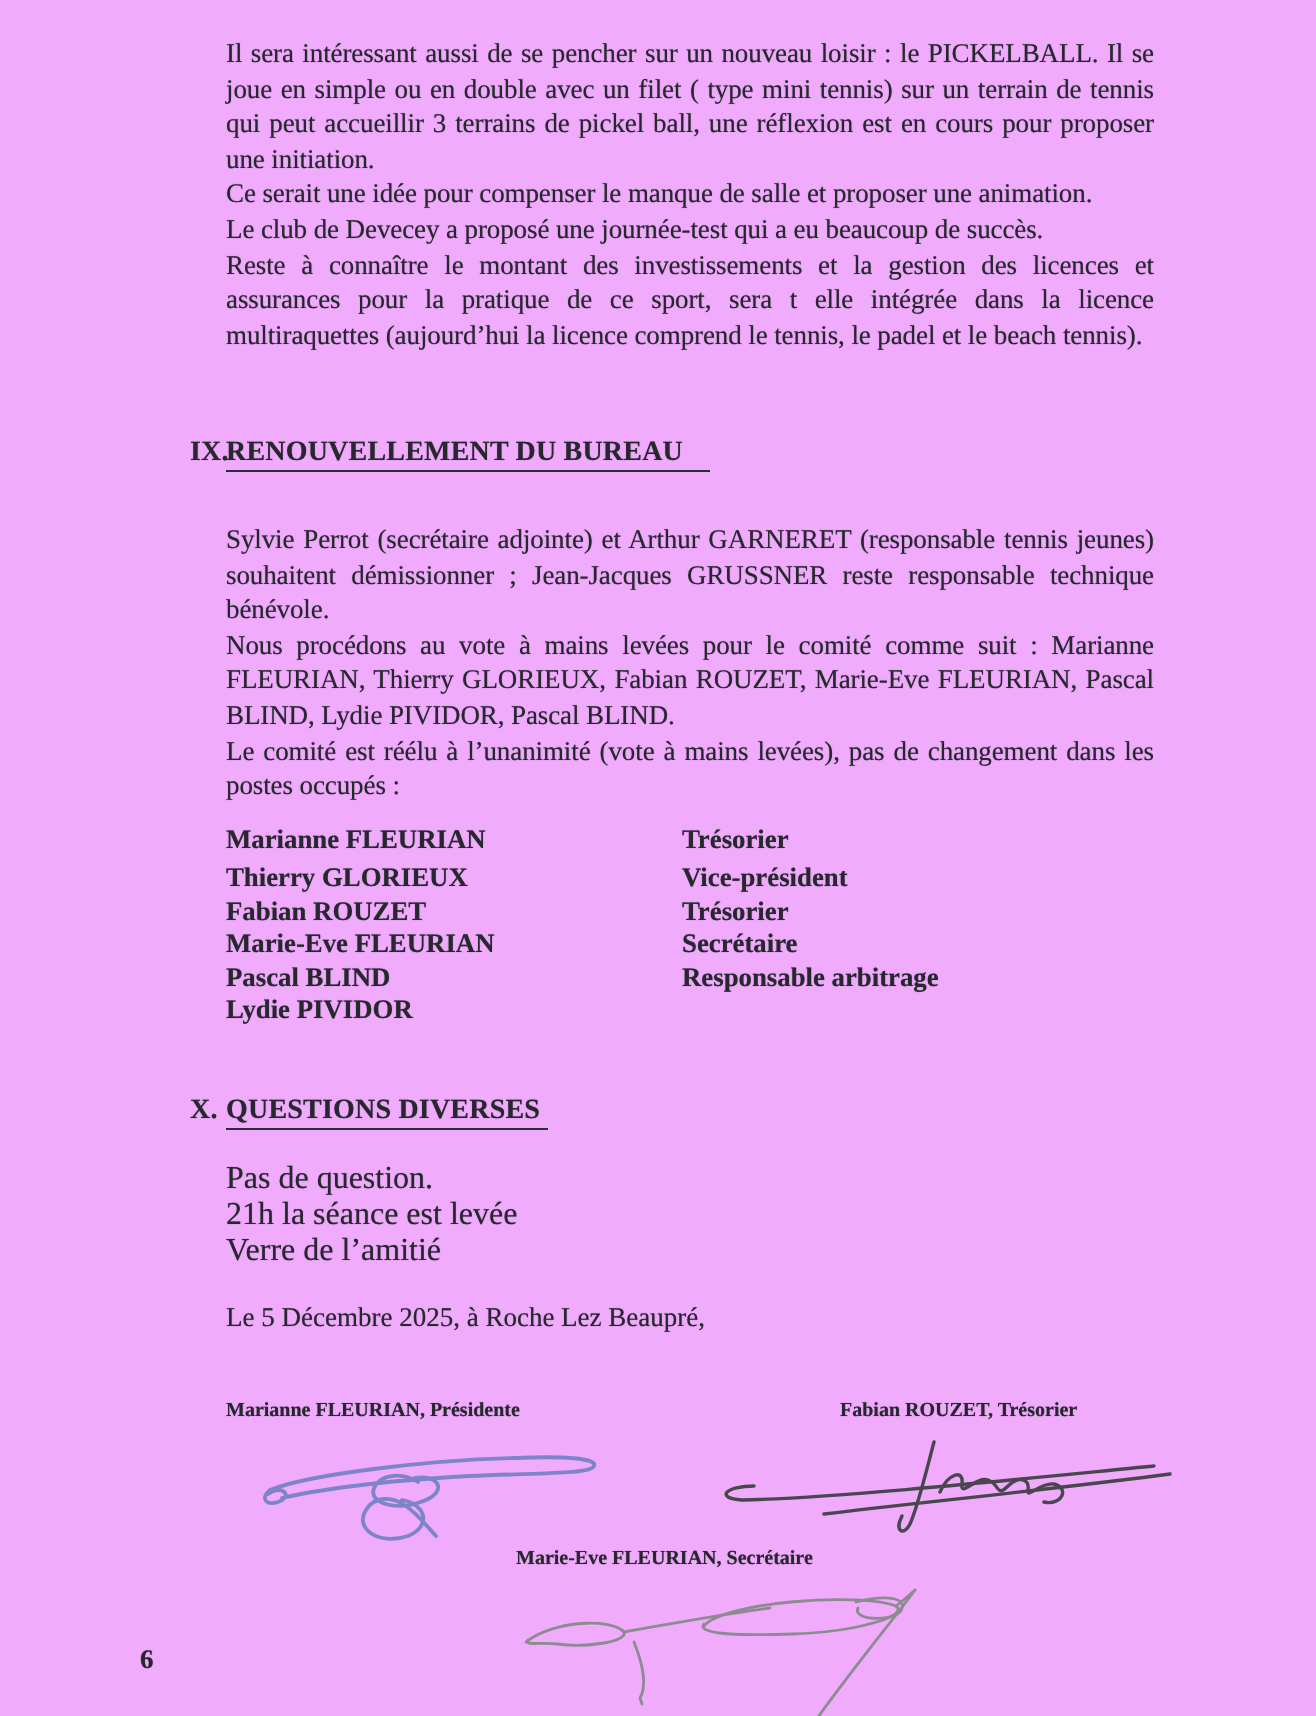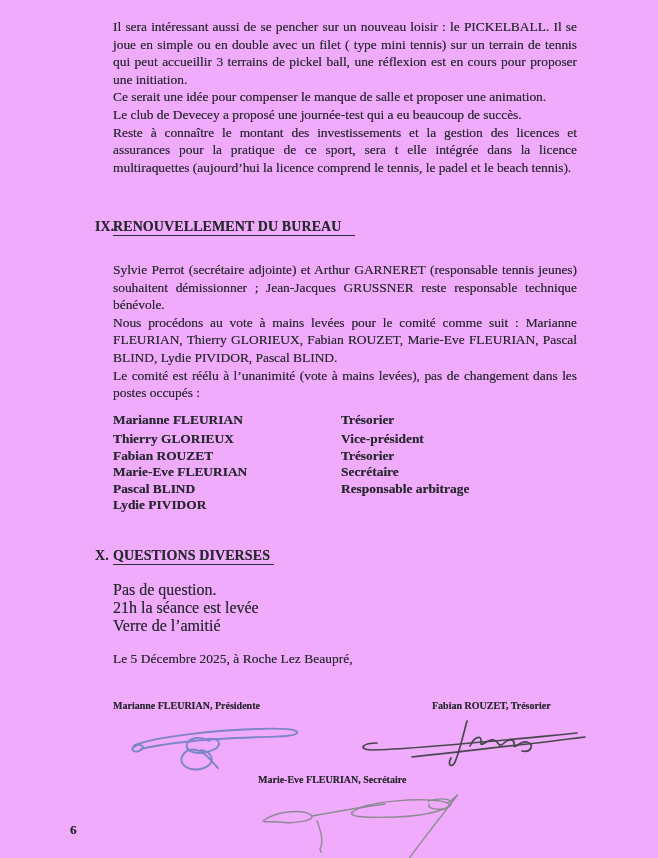--- a/index.html
+++ b/index.html
@@ -68,21 +68,21 @@
     top: 651px;
     font-size: 13.5px;
   }
   .sig-label {
     position: absolute;
     font-size: 10px;
     font-weight: bold;
     white-space: nowrap;
   }
   .sig-label.left   { left: 113px; top: 700px; }
-  .sig-label.right  { left: 432px; top: 700px; }
+  .sig-label.right  { left: 420px; top: 700px; }
   .sig-label.center { left: 258px; top: 774px; }
   .page-number {
     position: absolute;
     left: 70px;
     top: 822px;
     font-size: 13.5px;
     font-weight: bold;
   }
   .ink-layer {
     position: absolute;

